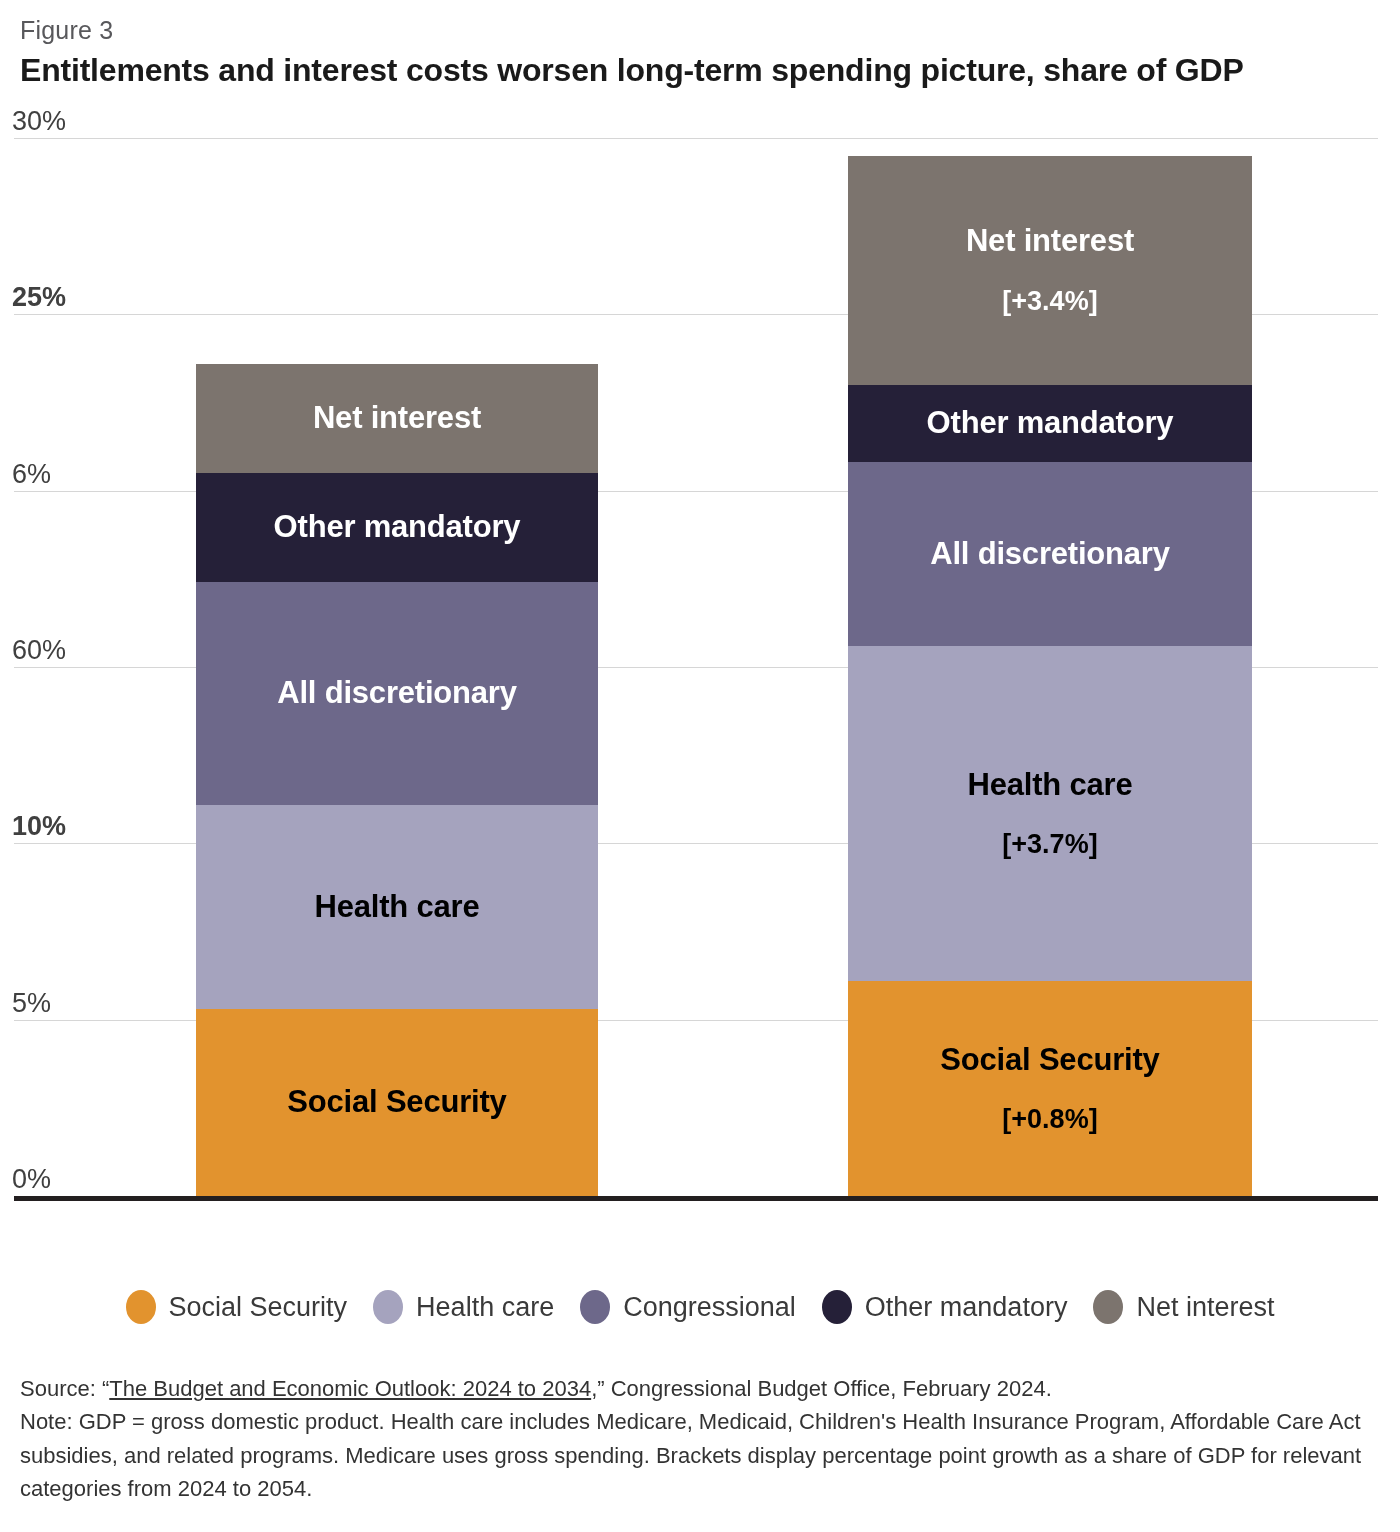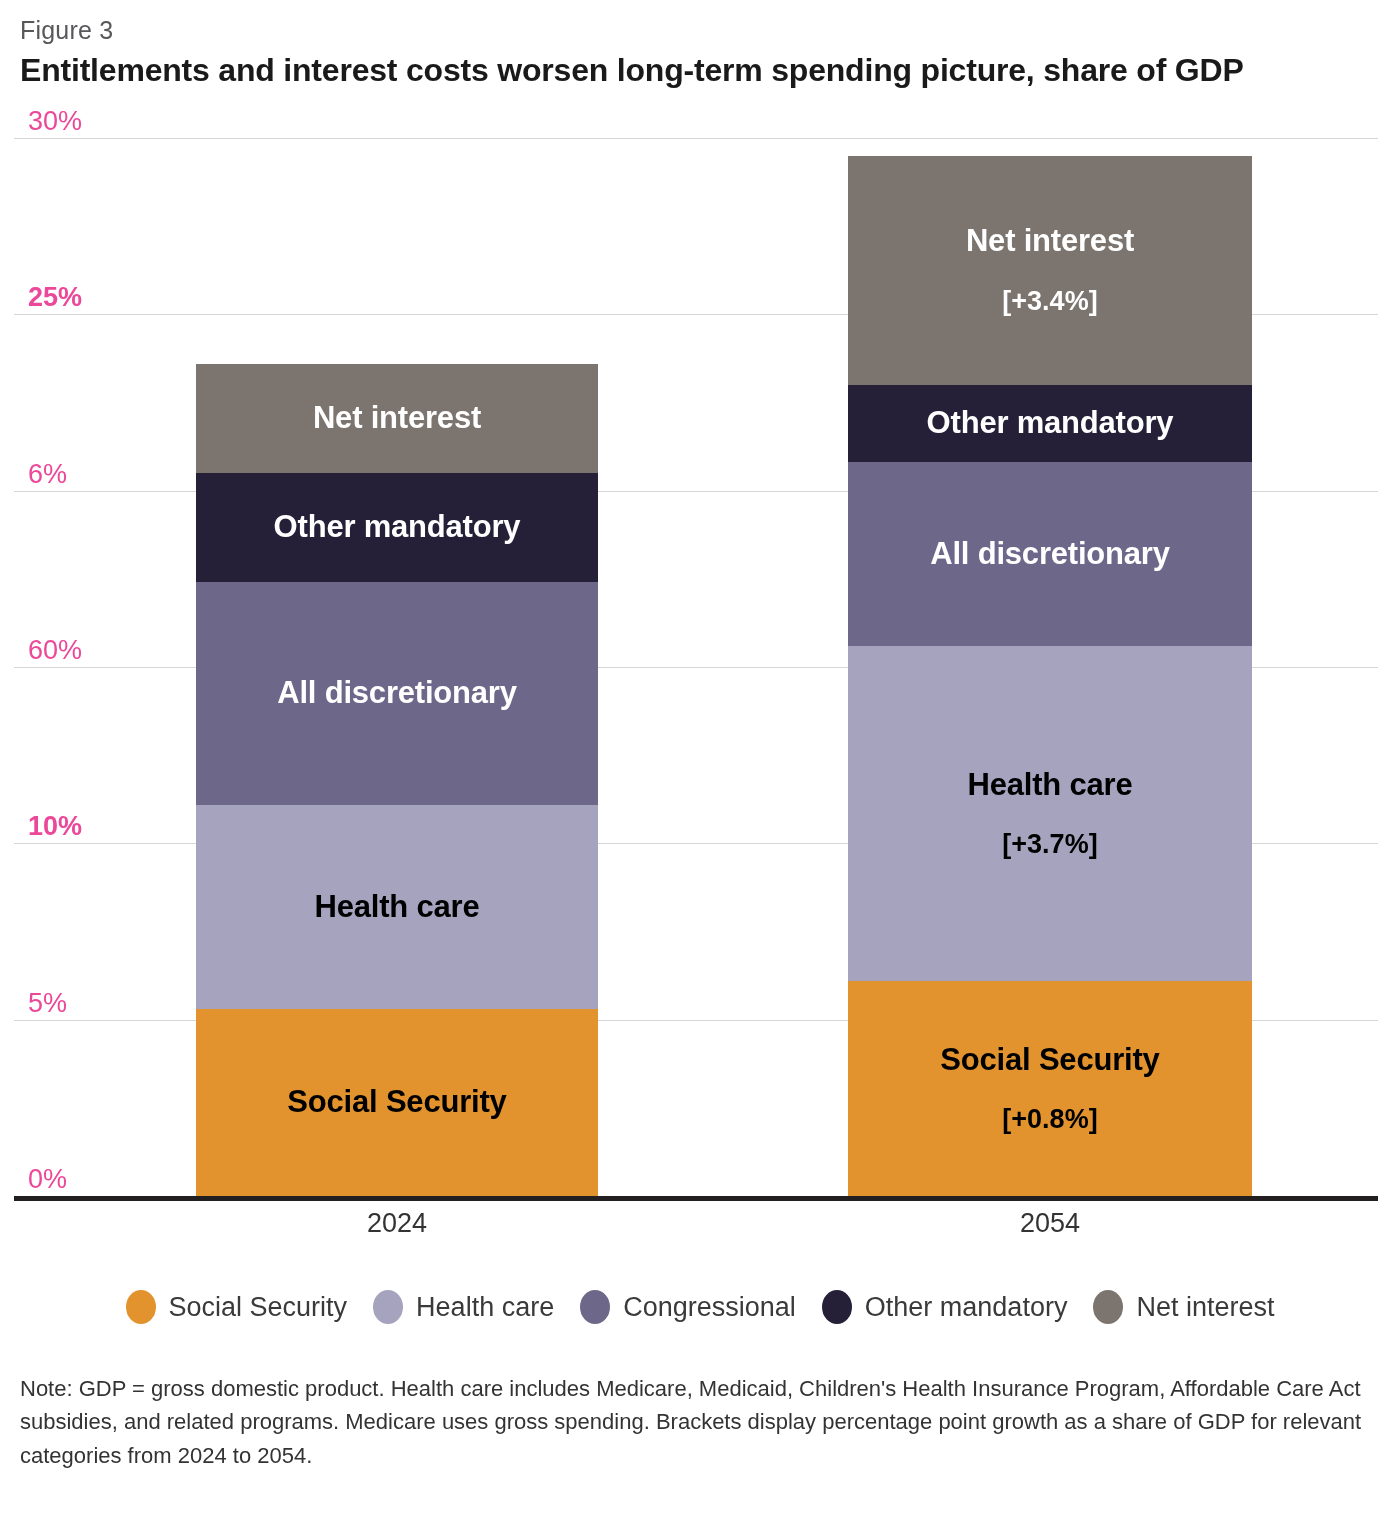--- a/index.html
+++ b/index.html
@@ -47,23 +47,23 @@
   .grid-layer { position: absolute; inset: 0; }
   .gridline {
     position: absolute;
     left: 14px;
     right: 22px;
     height: 1px;
     background: #d6d6d6;
   }
   .ytick {
     position: absolute;
-    left: 28px;
-    font-size: 27px;
-    color: #ec4899;
+    left: 12px;
+    font-size: 27px;
+    color: #404040;
     transform: translateY(-100%);
     padding-bottom: 3px;
     line-height: 1;
   }
   .axis-base {
     position: absolute;
     left: 14px;
     right: 22px;
     height: 5px;
     background: #231f20;
@@ -184,21 +184,20 @@
       <div class="seg" style="height: 222.18px; background: rgb(109, 104, 138);">
         <div class="seg-label light-text">All discretionary</div>
       </div>
       <div class="seg" style="height: 204.547px; background: rgb(165, 163, 190);">
         <div class="seg-label dark-text">Health care</div>
       </div>
       <div class="seg" style="height: 186.913px; background: rgb(226, 147, 46);">
         <div class="seg-label dark-text">Social Security</div>
       </div>
     </div>
-  <div class="xcat" style="left:196px; width:402px;">2024</div>
 
   <div class="bar-col" id="col-2054" style="left: 848px; width: 404px; top: 55.6333px; height: 1040.37px;">
       <div class="seg" style="height: 229.233px; background: rgb(124, 116, 110);">
         <div class="seg-label light-text">Net interest</div>
         <div class="seg-delta light-text">[+3.4%]</div>
       </div>
       <div class="seg" style="height: 77.5867px; background: rgb(37, 32, 56);">
         <div class="seg-label light-text">Other mandatory</div>
       </div>
       <div class="seg" style="height: 183.387px; background: rgb(109, 104, 138);">
@@ -206,21 +205,20 @@
       </div>
       <div class="seg" style="height: 335.033px; background: rgb(165, 163, 190);">
         <div class="seg-label dark-text">Health care</div>
         <div class="seg-delta dark-text">[+3.7%]</div>
       </div>
       <div class="seg" style="height: 215.127px; background: rgb(226, 147, 46);">
         <div class="seg-label dark-text">Social Security</div>
         <div class="seg-delta dark-text">[+0.8%]</div>
       </div>
     </div>
-  <div class="xcat" style="left:848px; width:404px;">2054</div>
 </div>
 
 <div class="legend" id="legend">
     <div class="legend-item">
       <span class="legend-dot" style="background: rgb(226, 147, 46);"></span>
       <span class="legend-text">Social Security</span>
     </div>
     <div class="legend-item">
       <span class="legend-dot" style="background: rgb(165, 163, 190);"></span>
       <span class="legend-text">Health care</span>
@@ -233,14 +231,17 @@
       <span class="legend-dot" style="background: rgb(37, 32, 56);"></span>
       <span class="legend-text">Other mandatory</span>
     </div>
     <div class="legend-item">
       <span class="legend-dot" style="background: rgb(124, 116, 110);"></span>
       <span class="legend-text">Net interest</span>
     </div>
   </div>
 
 <div class="notes">
+  <div class="line">
+    <span>Source: “</span><span class="u">The Budget and Economic Outlook: 2024 to 2034</span><span>,” Congressional Budget Office, February 2024.</span>
+  </div>
   <div class="line">Note: GDP = gross domestic product. Health care includes Medicare, Medicaid, Children's Health Insurance Program, Affordable Care Act subsidies, and related programs. Medicare uses gross spending. Brackets display percentage point growth as a share of GDP for relevant categories from 2024 to 2054.</div>
 </div>
 
 </body></html>

